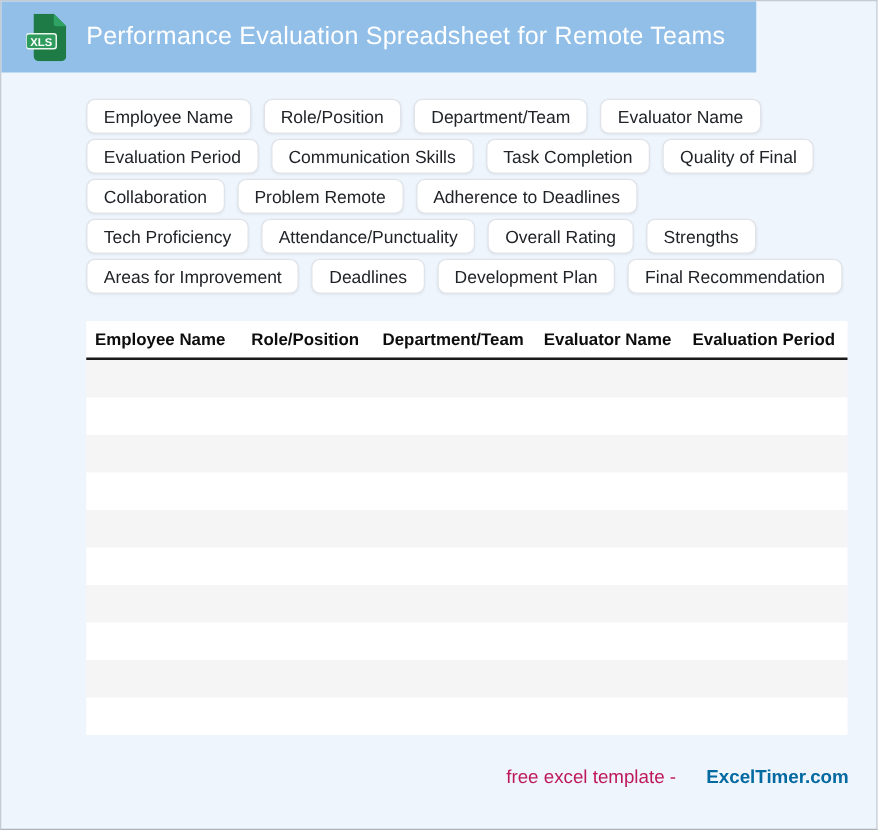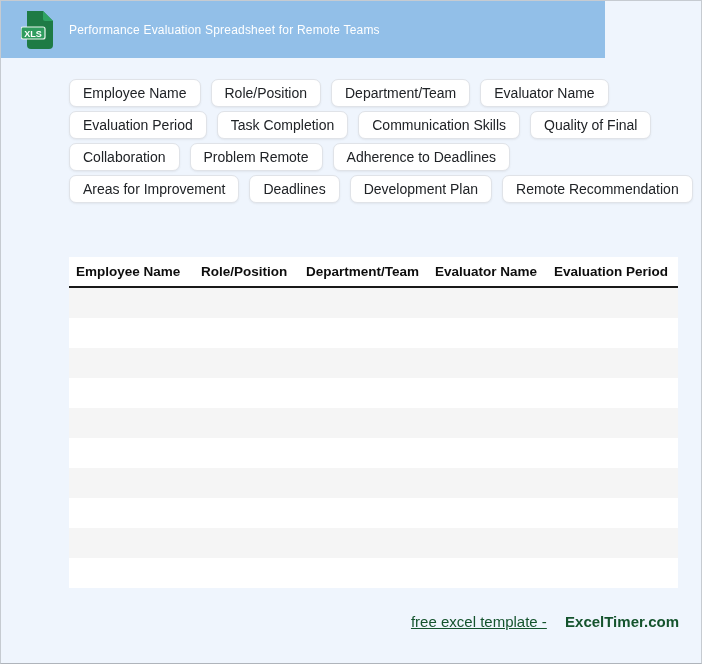--- a/index.html
+++ b/index.html
@@ -26,21 +26,21 @@
     align-items: center;
   }
   .file-icon {
     margin-left: 20px;
     width: 32px; height: 38px;
     flex: 0 0 auto;
   }
   .header-title {
     margin-left: 16px;
     color: #ffffff;
-    font-size: 12px;
+    font-size: 20px;
     font-weight: 500;
     letter-spacing: 0.2px;
     white-space: nowrap;
   }
   
   .chips-area {
     position: absolute;
     left: 68px; top: 78px;
     width: 628px;
     display: flex;
@@ -88,22 +88,22 @@
   .trow.odd  { background: #F5F5F5; }
   .trow.even { background: #FFFFFF; }
   
   .footer {
     position: absolute;
     top: 612px;
     right: 22px;
     font-size: 15px;
     white-space: nowrap;
   }
-  .footer .prefix { color: #14532d; font-weight: 400; text-decoration: underline; }
-  .footer .brand  { color: #14532d; font-weight: 700; margin-left: 14px; }
+  .footer .prefix { color: #be185d; font-weight: 400; }
+  .footer .brand  { color: #0369a1; font-weight: 700; margin-left: 20px; }
 </style>
 </head>
 <body>
 
 <div class="canvas">
 
   <div class="header-band">
     <svg class="file-icon" viewBox="0 0 32 38" xmlns="http://www.w3.org/2000/svg" aria-hidden="true">
       <path d="M6 0 H22 L32 10 V34 a4 4 0 0 1 -4 4 H10 a4 4 0 0 1 -4 -4 Z" fill="#1E7B45"></path>
       <path d="M22 0 L32 10 H24 a2 2 0 0 1 -2 -2 Z" fill="#2FA364"></path>
@@ -115,34 +115,40 @@
 
   <div class="chips-area">
       <div class="chip-row">
         <div class="chip">Employee Name</div>
         <div class="chip">Role/Position</div>
         <div class="chip">Department/Team</div>
         <div class="chip">Evaluator Name</div>
       </div>
       <div class="chip-row">
         <div class="chip">Evaluation Period</div>
+        <div class="chip">Communication Skills</div>
         <div class="chip">Task Completion</div>
-        <div class="chip">Communication Skills</div>
         <div class="chip">Quality of Final</div>
       </div>
       <div class="chip-row">
         <div class="chip">Collaboration</div>
         <div class="chip">Problem Remote</div>
         <div class="chip">Adherence to Deadlines</div>
       </div>
       <div class="chip-row">
+        <div class="chip">Tech Proficiency</div>
+        <div class="chip">Attendance/Punctuality</div>
+        <div class="chip">Overall Rating</div>
+        <div class="chip">Strengths</div>
+      </div>
+      <div class="chip-row">
         <div class="chip">Areas for Improvement</div>
         <div class="chip">Deadlines</div>
         <div class="chip">Development Plan</div>
-        <div class="chip">Remote Recommendation</div>
+        <div class="chip">Final Recommendation</div>
       </div>
     </div>
 
   <div class="data-table">
     <div class="table-header-row">
         <div class="th">Employee Name</div>
         <div class="th">Role/Position</div>
         <div class="th">Department/Team</div>
         <div class="th">Evaluator Name</div>
         <div class="th">Evaluation Period</div>

